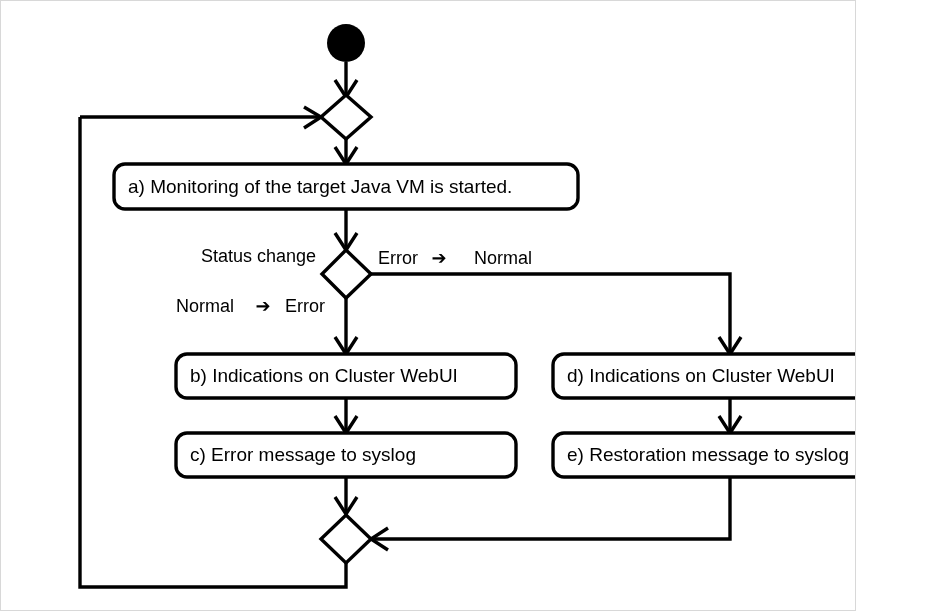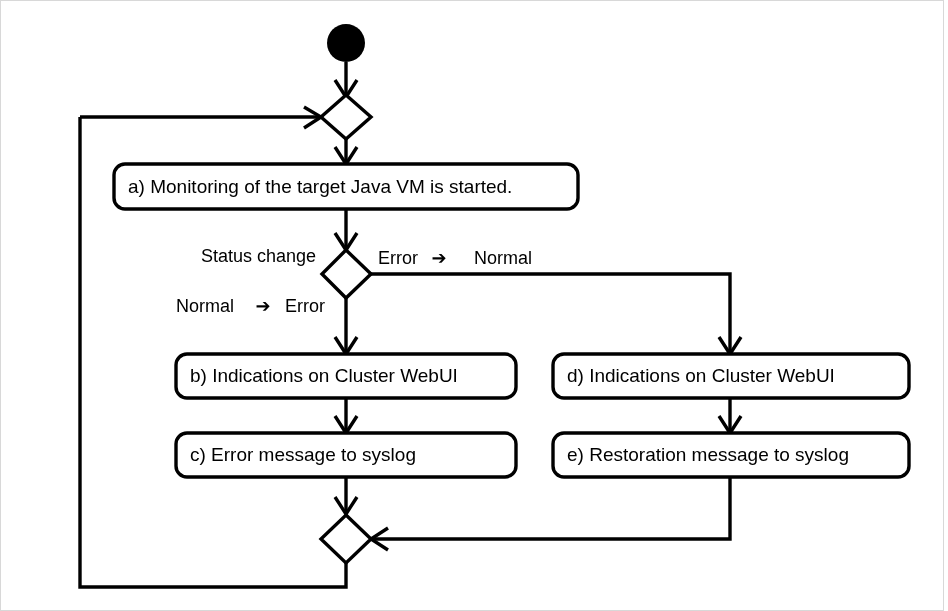--- a/index.html
+++ b/index.html
@@ -2,21 +2,21 @@
 <html><head>
 <meta charset="utf-8">
 <style>
   html, body {
     margin: 0;
     padding: 0;
     background: #ffffff;
   }
   #diagram-root {
     position: relative;
-    width: 944px;
+    width: 856px;
     height: 611px;
     background: #ffffff;
     border: 1px solid #d8d8d8;
     box-sizing: border-box;
     font-family: "Liberation Sans", sans-serif;
     overflow: hidden;
   }
   #diagram-svg {
     position: absolute;
     left: 0;

